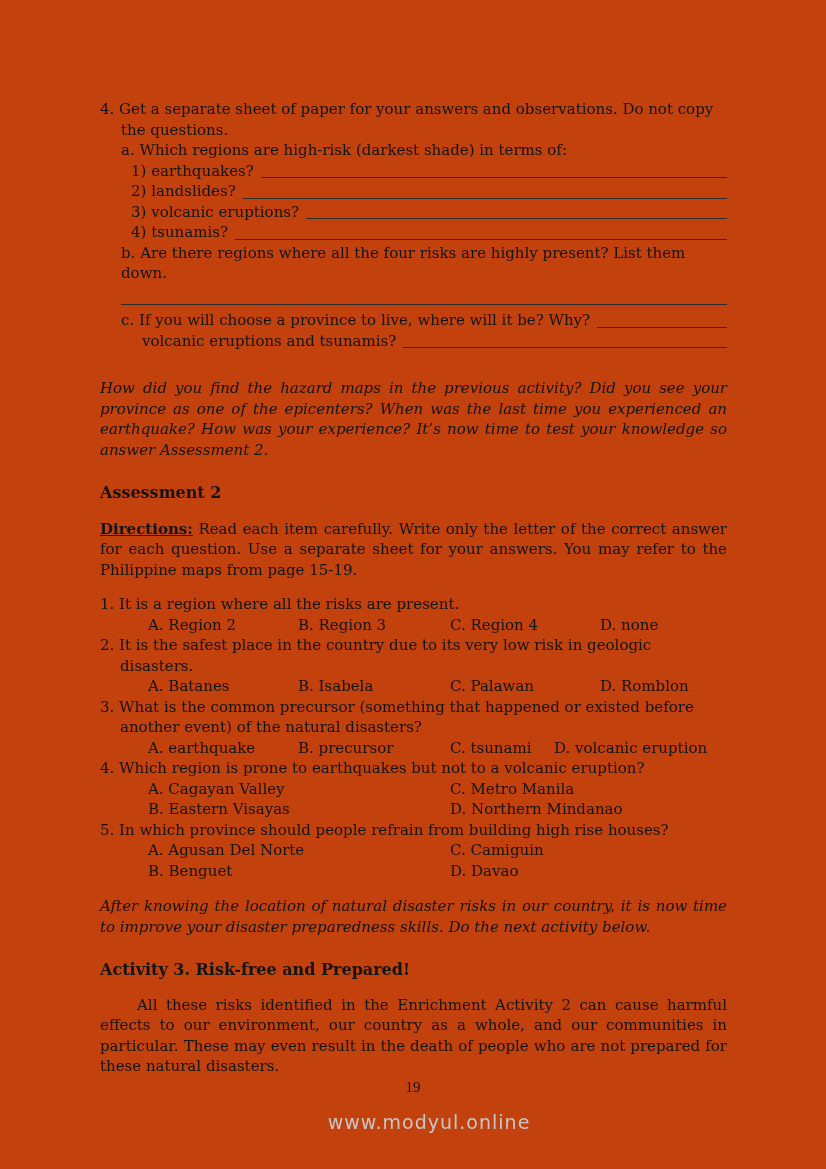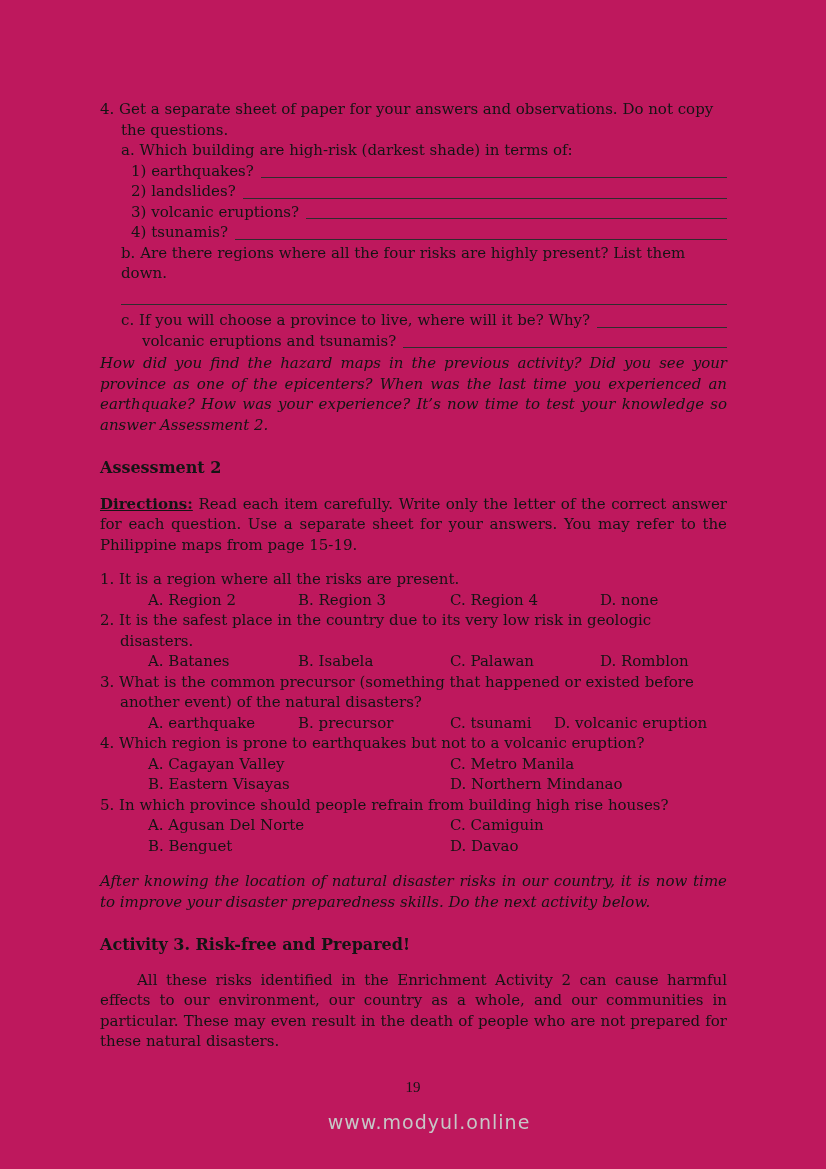--- a/index.html
+++ b/index.html
@@ -1,40 +1,40 @@
 <!DOCTYPE html>
 <html><head>
 <meta charset="utf-8">
 <style>
   html,body { margin:0; padding:0; background:#ffffff; }
   .page {
     position:relative;
     width:826px; height:1169px;
-    background:#be185d;
+    background:#c2410c;
     font-family:"DejaVu Serif","Liberation Serif",serif;
     font-size:15px; line-height:20.5px;
     color:#141414;
     overflow:hidden;
   }
   .content { position:absolute; left:100px; top:99px; width:627px; }
 
   .hang { padding-left:21px; text-indent:-21px; }
   .subs { margin-left:21px; }
 
   .blank-row { display:flex; margin-left:10px; }
   .blank-row .lbl { white-space:nowrap; }
   .fill-line { flex:1 1 auto; border-bottom:1.3px solid #2e2e2e; margin:0 0 3px 7px; }
 
   .solo-line { height:20.5px; display:flex; margin-top:4px; margin-bottom:2px; }
   .solo-line .fill-line { margin-left:0; }
 
   .flex-row { display:flex; }
   .flex-row .txt { white-space:nowrap; }
 
-  .italic-para { font-style:italic; text-align:justify; margin-top:2px; }
+  .italic-para { font-style:italic; text-align:justify; margin-top:27px; }
   .heading { font-weight:bold; font-size:16px; margin-top:23px; }
   .para { text-align:justify; margin-top:15px; }
   .para .dir-label { font-weight:bold; text-decoration:underline; }
   .body-para { text-align:justify; margin-top:14px; text-indent:37px; }
 
   .questions { margin-top:14px; }
   .q-text { padding-left:20px; text-indent:-20px; }
   .opt-row { display:flex;justify-content:space-between; }
   .opt-row .o1 { margin-left:48px; width:150px; }
   .opt-row .o2 { width:152px; }
@@ -55,21 +55,21 @@
 </head>
 <body>
 
 <div class="page">
   <div class="content">
 
     <div>
       <div class="hang"><span>4.</span> <span>Get a separate sheet of paper for your answers and observations. Do not copy the questions.</span></div>
 
       <div class="subs">
-        <div><span>a.</span> <span>Which building are high-risk (darkest shade) in terms of:</span></div>
+        <div><span>a.</span> <span>Which regions are high-risk (darkest shade) in terms of:</span></div>
 
         <div class="blank-row">
           <span class="lbl"><span>1)</span> <span>earthquakes?</span></span>
           <span class="fill-line"></span>
         </div>
         <div class="blank-row">
           <span class="lbl"><span>2)</span> <span>landslides?</span></span>
           <span class="fill-line"></span>
         </div>
         <div class="blank-row">

